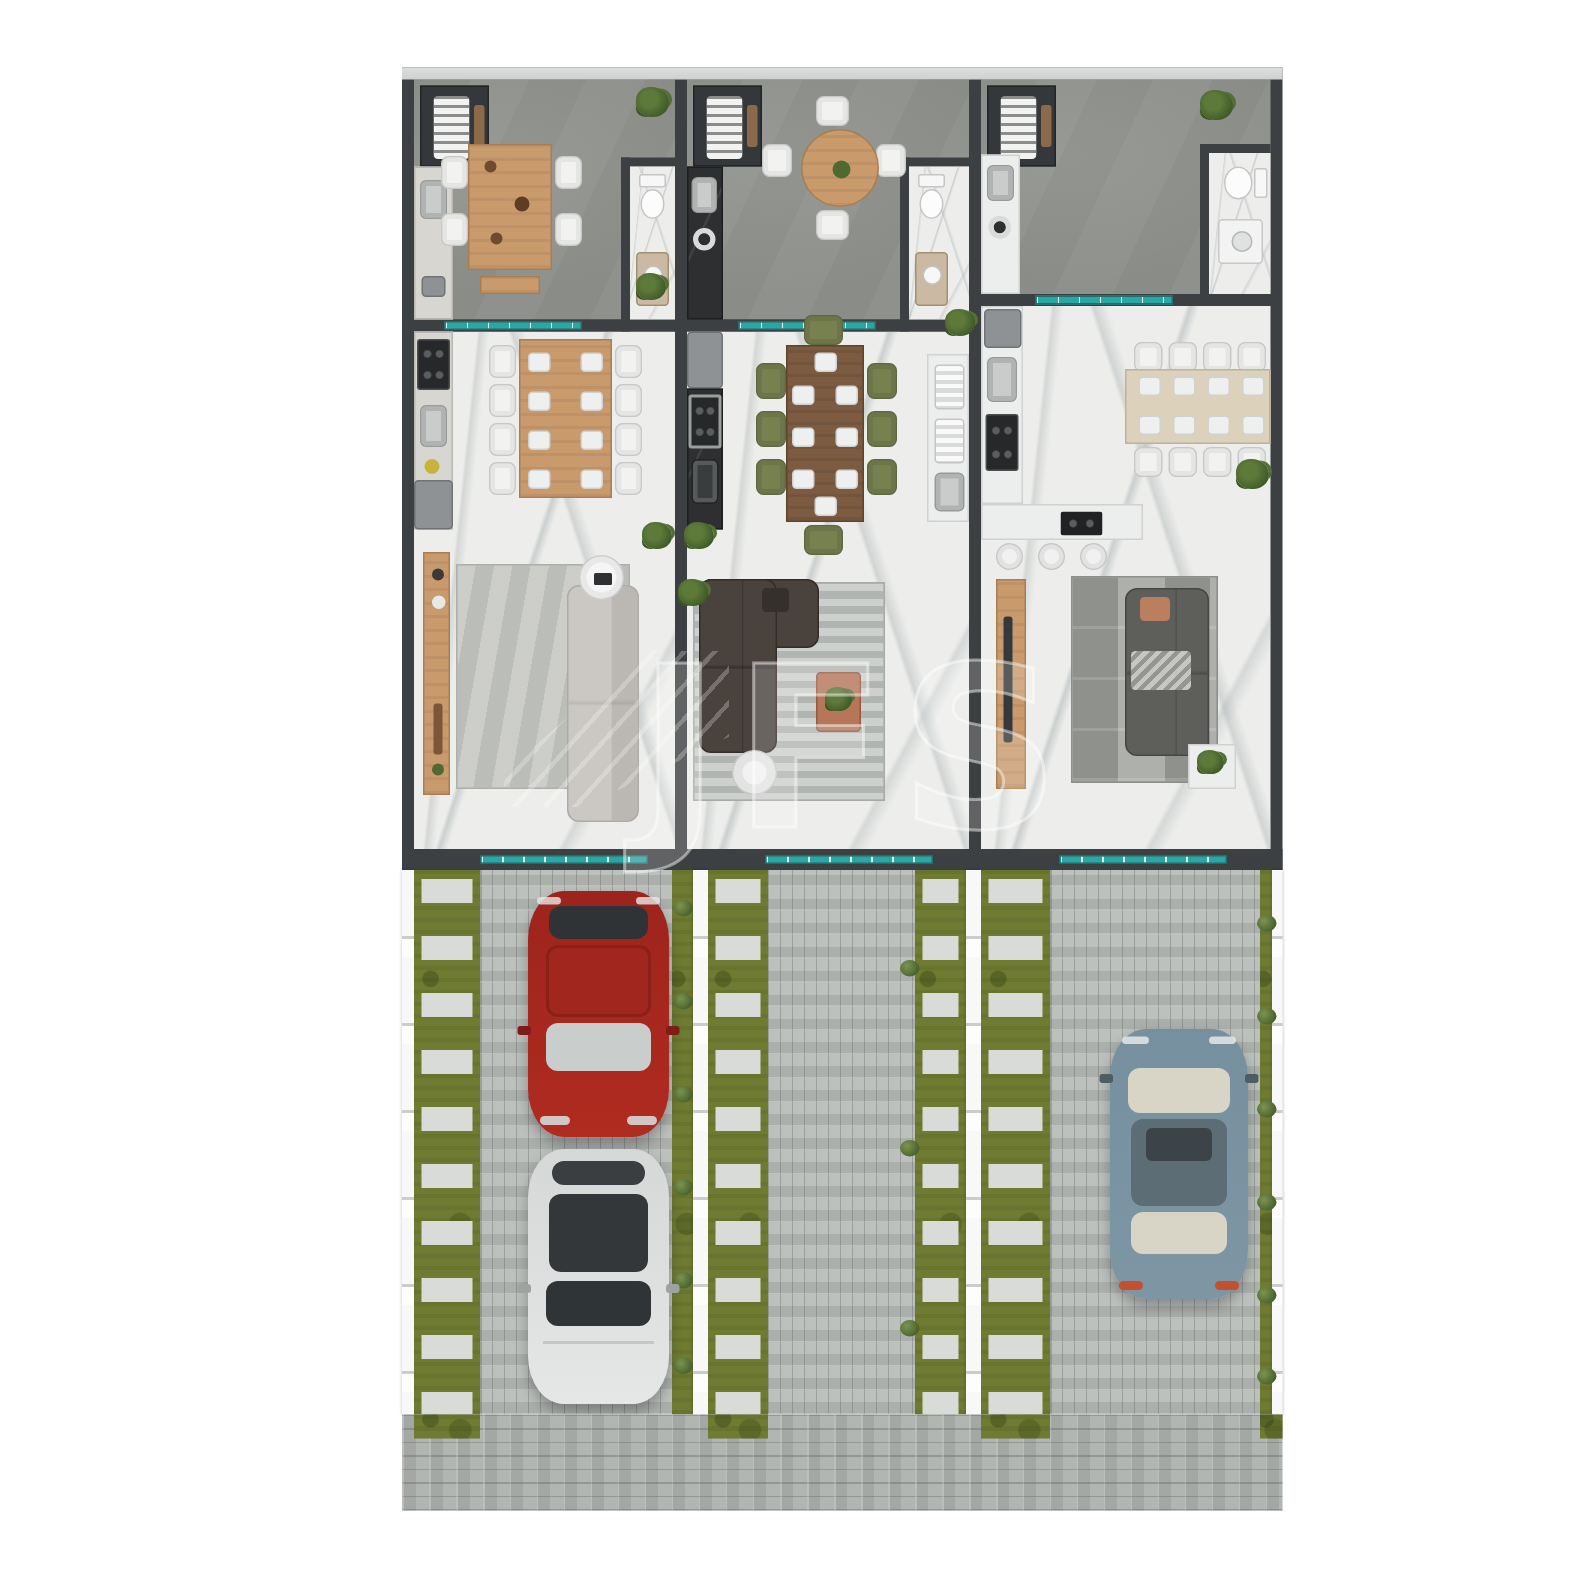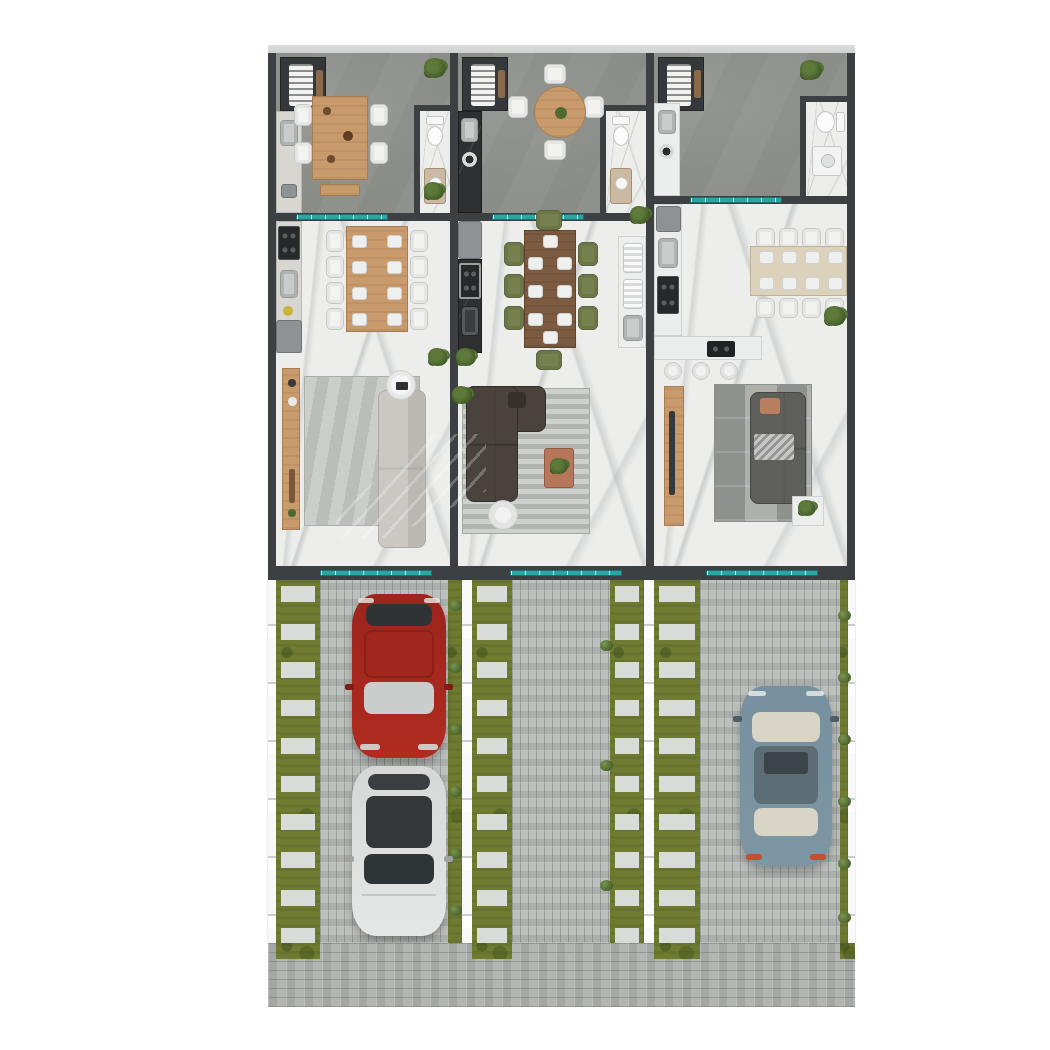--- a/index.html
+++ b/index.html
@@ -399,14 +399,15 @@
     <div class="a" style="left:70px;top:168px;width:16px;height:6px;background:#c4502f;border-radius:3px"></div>
   </div>
 
   <div class="a sidewalk" style="left:268px;top:943px;width:587px;height:64px"></div>
   <div class="a grass" style="left:276px;top:943px;width:44px;height:16px"></div>
   <div class="a grass" style="left:472px;top:943px;width:40px;height:16px"></div>
   <div class="a grass" style="left:654px;top:943px;width:46px;height:16px"></div>
   <div class="a grass" style="left:840px;top:943px;width:15px;height:16px"></div>
 
   <div class="a wm-chevrons" style="left:336px;top:434px;width:150px;height:104px;z-index:50"></div>
+  <div class="a wm-logo" style="left:390px;top:415px;width:360px;height:170px;z-index:50">JFS</div>
 
 </div>
 
 </body></html>

